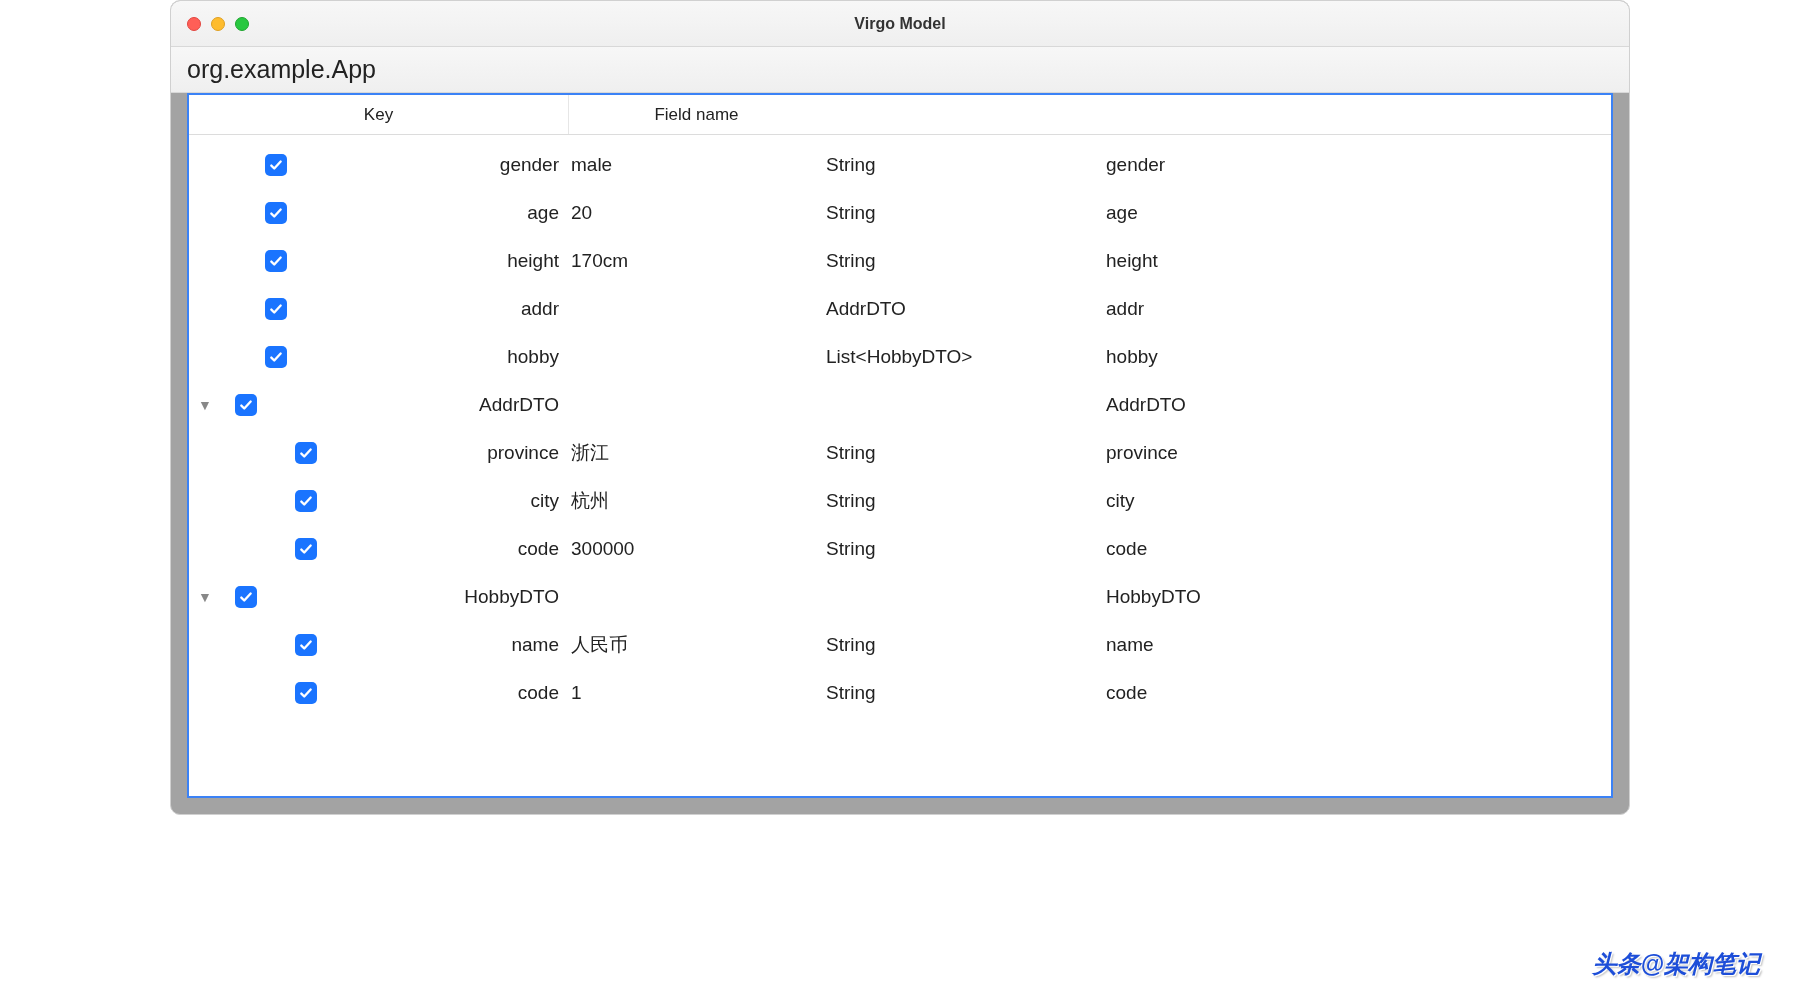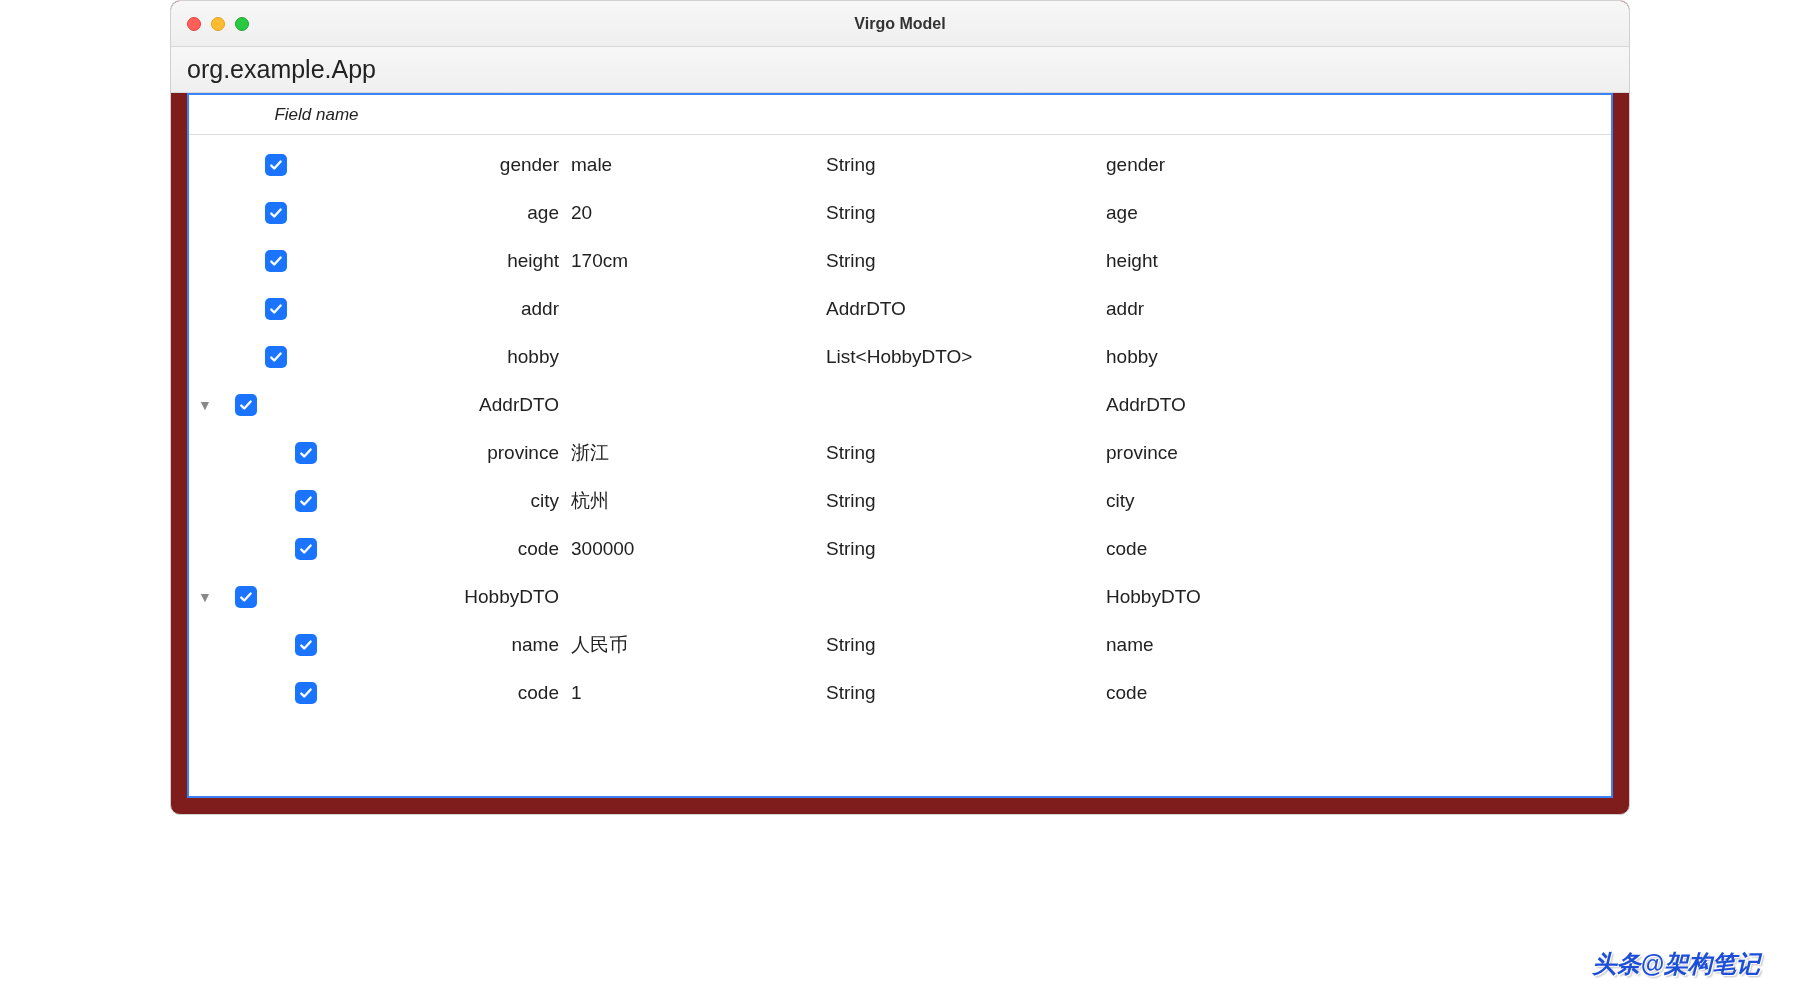--- a/index.html
+++ b/index.html
@@ -1,34 +1,34 @@
 <!DOCTYPE html>
 <html><head>
 <meta charset="utf-8">
 <style>
   * { box-sizing: border-box; margin: 0; padding: 0; }
   html, body { width: 100%; height: 100%; font-family: -apple-system, "Helvetica Neue", Arial, sans-serif; background: #fff; }
-  .window { width: 1460px; height: 815px; margin: 0 auto; background: #7f1d1d; border: 1px solid #d0d0d0; border-radius: 10px; overflow: hidden; display: flex; flex-direction: column; }
+  .window { width: 1460px; height: 815px; margin: 0 auto; background: #a3a3a3; border: 1px solid #d0d0d0; border-radius: 10px; overflow: hidden; display: flex; flex-direction: column; }
   .titlebar { height: 46px; background: linear-gradient(#f7f7f7,#efefef); border-bottom: 1px solid #d8d8d8; display: flex; align-items: center; position: relative; }
   .traffic { display: flex; gap: 10px; margin-left: 16px; }
   .tl { width: 14px; height: 14px; border-radius: 50%; }
   .tl.red { background: #ff5f57; border: 1px solid #e24640; }
   .tl.yellow { background: #febc2e; border: 1px solid #dfa023; }
   .tl.green { background: #28c840; border: 1px solid #1fa52f; }
   .wtitle { position: absolute; left: 0; right: 0; text-align: center; font-size: 16px; font-weight: 600; color: #333; }
   .breadcrumb { height: 46px; display: flex; align-items: center; padding-left: 16px; font-size: 25px; color: #222; background: linear-gradient(#f7f7f7,#efefef); border-bottom: 1px solid #d8d8d8; }
   .content { flex: 1; padding: 0 16px 16px 16px; display: flex; }
   .table-wrap { flex: 1; border: 2px solid #3b82f6; background: #fff; display: flex; flex-direction: column; overflow: hidden; }
   .thead { display: flex; height: 40px; border-bottom: 1px solid #dcdcdc; background: #fff; }
   .th { display: flex; align-items: center; justify-content: center; font-size: 17px; color: #222; border-right: 1px solid #e6e6e6; }
   .th:last-child { border-right: none; }
   .col-key   { width: 380px; }
   .col-value { width: 255px; }
   .col-type  { width: 280px; }
-  .col-field { width: 255px; font-style: italic; }
+  .col-field { width: 255px; }
   .col-comm  { flex: 1; }
   .tbody { flex: 1; overflow-y: auto; position: relative; padding-top: 6px; }
   .row { display: flex; align-items: center; height: 48px; font-size: 19px; color: #222; }
   .cell { display: flex; align-items: center; }
   .cell.key   { width: 380px; }
   .cell.value { width: 255px; justify-content: flex-start; padding-left: 2px; }
   .cell.type  { width: 280px; justify-content: flex-start; padding-left: 2px; }
   .cell.field { width: 255px; justify-content: flex-start; padding-left: 2px; }
   .cell.comm  { flex: 1; }
   .key-inner { display: flex; align-items: center; width: 100%; }
@@ -54,20 +54,21 @@
     <div class="wtitle">Virgo Model</div>
   </div>
 
   <div class="breadcrumb">
     <span>org.example.App</span>
   </div>
 
   <div class="content">
     <div class="table-wrap">
       <div class="thead">
+        <div class="th col-key">Key</div>
         <div class="th col-field">Field name</div>
       </div>
       <div class="tbody" id="tbody">
           <div class="row">
             <div class="cell key">
               <div class="key-inner">
                 <span class="disclosure" style="margin-left: 4px;"></span>
                 <span style="width: 70px; display: flex; justify-content: flex-end;">
                   <span class="chk">
                     <svg viewBox="0 0 24 24" fill="none" stroke="#fff" stroke-width="4" stroke-linecap="round" stroke-linejoin="round">

